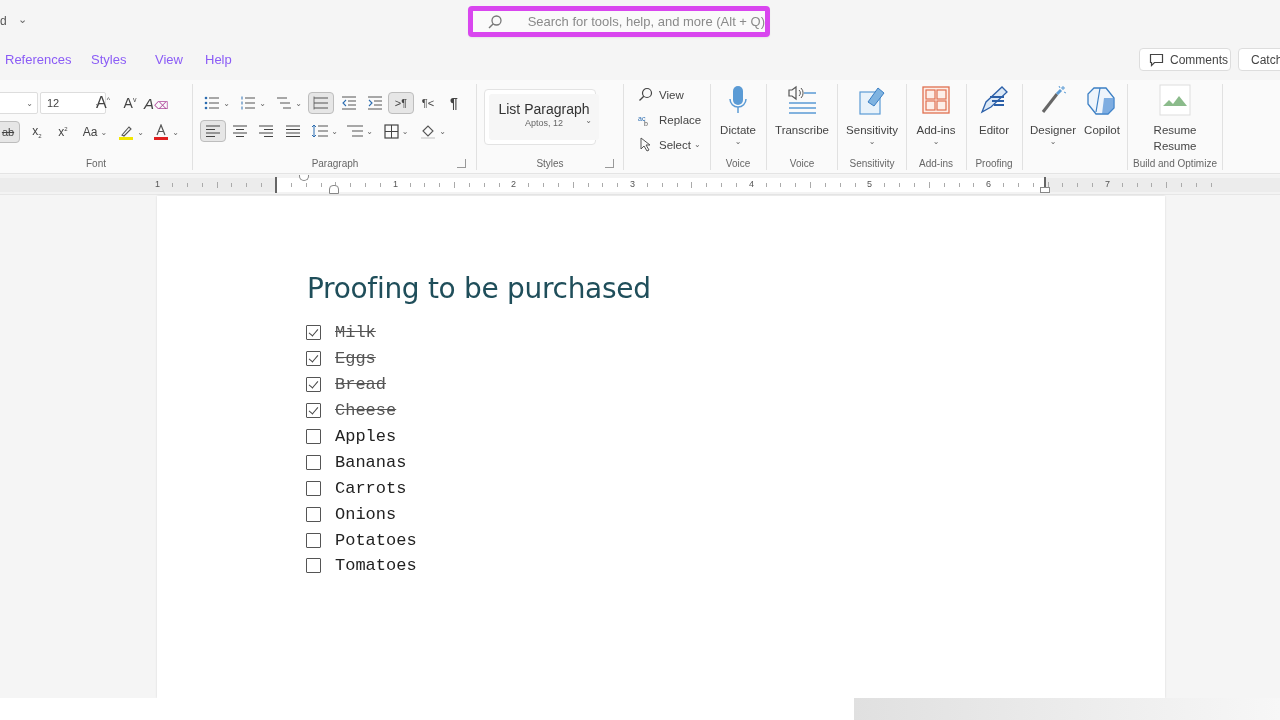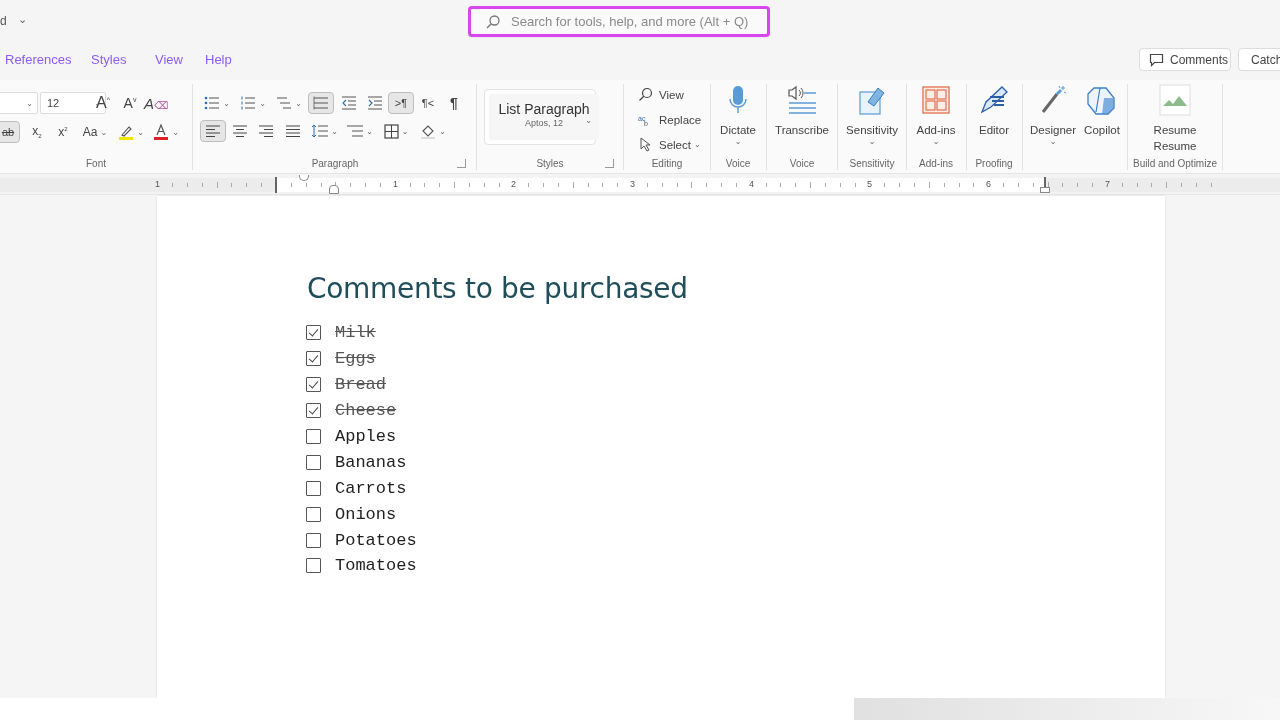--- a/index.html
+++ b/index.html
@@ -3,21 +3,21 @@
 <meta charset="utf-8">
 <style>
   * { box-sizing: border-box; margin: 0; padding: 0; }
   html, body { width: 1280px; height: 720px; overflow: hidden; }
   body { background: #f5f5f5; font-family: "Liberation Sans", "DejaVu Sans", sans-serif; color: #424242; position: relative; }
 
   
   .titlebar { position: absolute; left: 0; top: 0; width: 1280px; height: 44px; background: #f5f5f5; }
   .doc-name { position: absolute; left: 0; top: 14px; font-size: 12px; color: #555; }
   .doc-chev { position: absolute; left: 18px; top: 13px; font-size: 11px; color: #666; }
-  .search-box { position: absolute; left: 468px; top: 6px; width: 302px; height: 31px; background: #fafafa; border: 3px solid #d946ef; border-radius: 4px; box-shadow: 0 1px 2px rgba(0,0,0,0.06); display: flex; align-items: center; padding-left: 14px; }
+  .search-box { position: absolute; left: 468px; top: 6px; width: 302px; height: 31px; background: #fafafa; border: 5px solid #d946ef; border-radius: 4px; box-shadow: 0 1px 2px rgba(0,0,0,0.06); display: flex; align-items: center; padding-left: 14px; justify-content: space-between; }
   .search-box svg { width: 16px; height: 16px; margin-right: 10px; }
   .search-text { font-size: 13px; color: #8a8a8a; white-space: nowrap; }
 
   
   .menubar { position: absolute; left: 0; top: 44px; width: 1280px; height: 34px; }
   .tab { position: absolute; top: 8px; font-size: 13px; color: #8b5cf6; cursor: pointer; }
   .comments-btn { position: absolute; left: 1139px; top: 48px; width: 92px; height: 23px; border: 1px solid #ddd; border-radius: 4px; background: #fff; display: flex; align-items: center; padding-left: 9px; font-size: 12px; color: #444; }
   .comments-btn svg { width: 15px; height: 14px; margin-right: 6px; }
   .catchup-btn { position: absolute; left: 1238px; top: 48px; width: 60px; height: 23px; border: 1px solid #ddd; border-radius: 4px; background: #fff; display: flex; align-items: center; padding-left: 8px; font-size: 12px; color: #444; overflow: hidden; white-space: nowrap; }
   .catchup-btn svg { width: 14px; height: 10px; margin-right: 4px; }
@@ -264,23 +264,20 @@
   </div>
   <div class="style-gallery">
     <div class="style-card">
       <div class="style-name">List Paragraph</div>
       <div class="style-sub">Aptos, 12</div>
     </div>
     <span class="style-more">⌄</span>
   </div>
   <div class="group-sep" style="left:623px"></div>
 
-  <div class="group" style="left:624px;width:86px">
-    <div class="group-label">Editing</div>
-  </div>
   <div class="edit-row" style="top:7px">
     <svg viewBox="0 0 15 15">
         <circle cx="9" cy="6" r="4.5" fill="none" stroke="#444" stroke-width="1.2"></circle>
         <line x1="5.8" y1="9.2" x2="1.5" y2="13.5" stroke="#444" stroke-width="1.3"></line>
       </svg>
     <span>View</span>
   </div>
   <div class="edit-row" style="top:32px">
     <svg viewBox="0 0 15 15">
         <text x="0" y="9" font-size="7" fill="#2b6cb0">ac</text>
@@ -480,21 +477,21 @@
   <div style="position:absolute;left:275px;top:2px;width:2px;height:16px;background:#666"></div>
   <div style="position:absolute;left:299px;top:0;width:10px;height:6px;border:1px solid #888;border-top:none;border-radius:0 0 5px 5px;background:#fff"></div>
   <div style="position:absolute;left:329px;top:10px;width:10px;height:9px;border:1px solid #888;background:#fff;border-radius:4px 4px 0 0"></div>
   <div style="position:absolute;left:1044px;top:2px;width:2px;height:12px;background:#666"></div>
   <div style="position:absolute;left:1040px;top:12px;width:10px;height:6px;border:1px solid #888;background:#fff"></div>
 </div>
 
 <div class="canvas"></div>
 <div class="page"></div>
 
-<h1 class="doc-title" style="color: rgb(31, 78, 90);">Comments to be purchased</h1>
+<h1 class="doc-title" style="color: rgb(31, 78, 90);">Proofing to be purchased</h1>
 
 <div class="checklist" id="checklist">
   <div class="check-item">
       <span class="cbox checked"></span>
       <span class="item-text done">Milk</span>
     </div>
   <div class="check-item">
       <span class="cbox checked"></span>
       <span class="item-text done">Eggs</span>
     </div>

